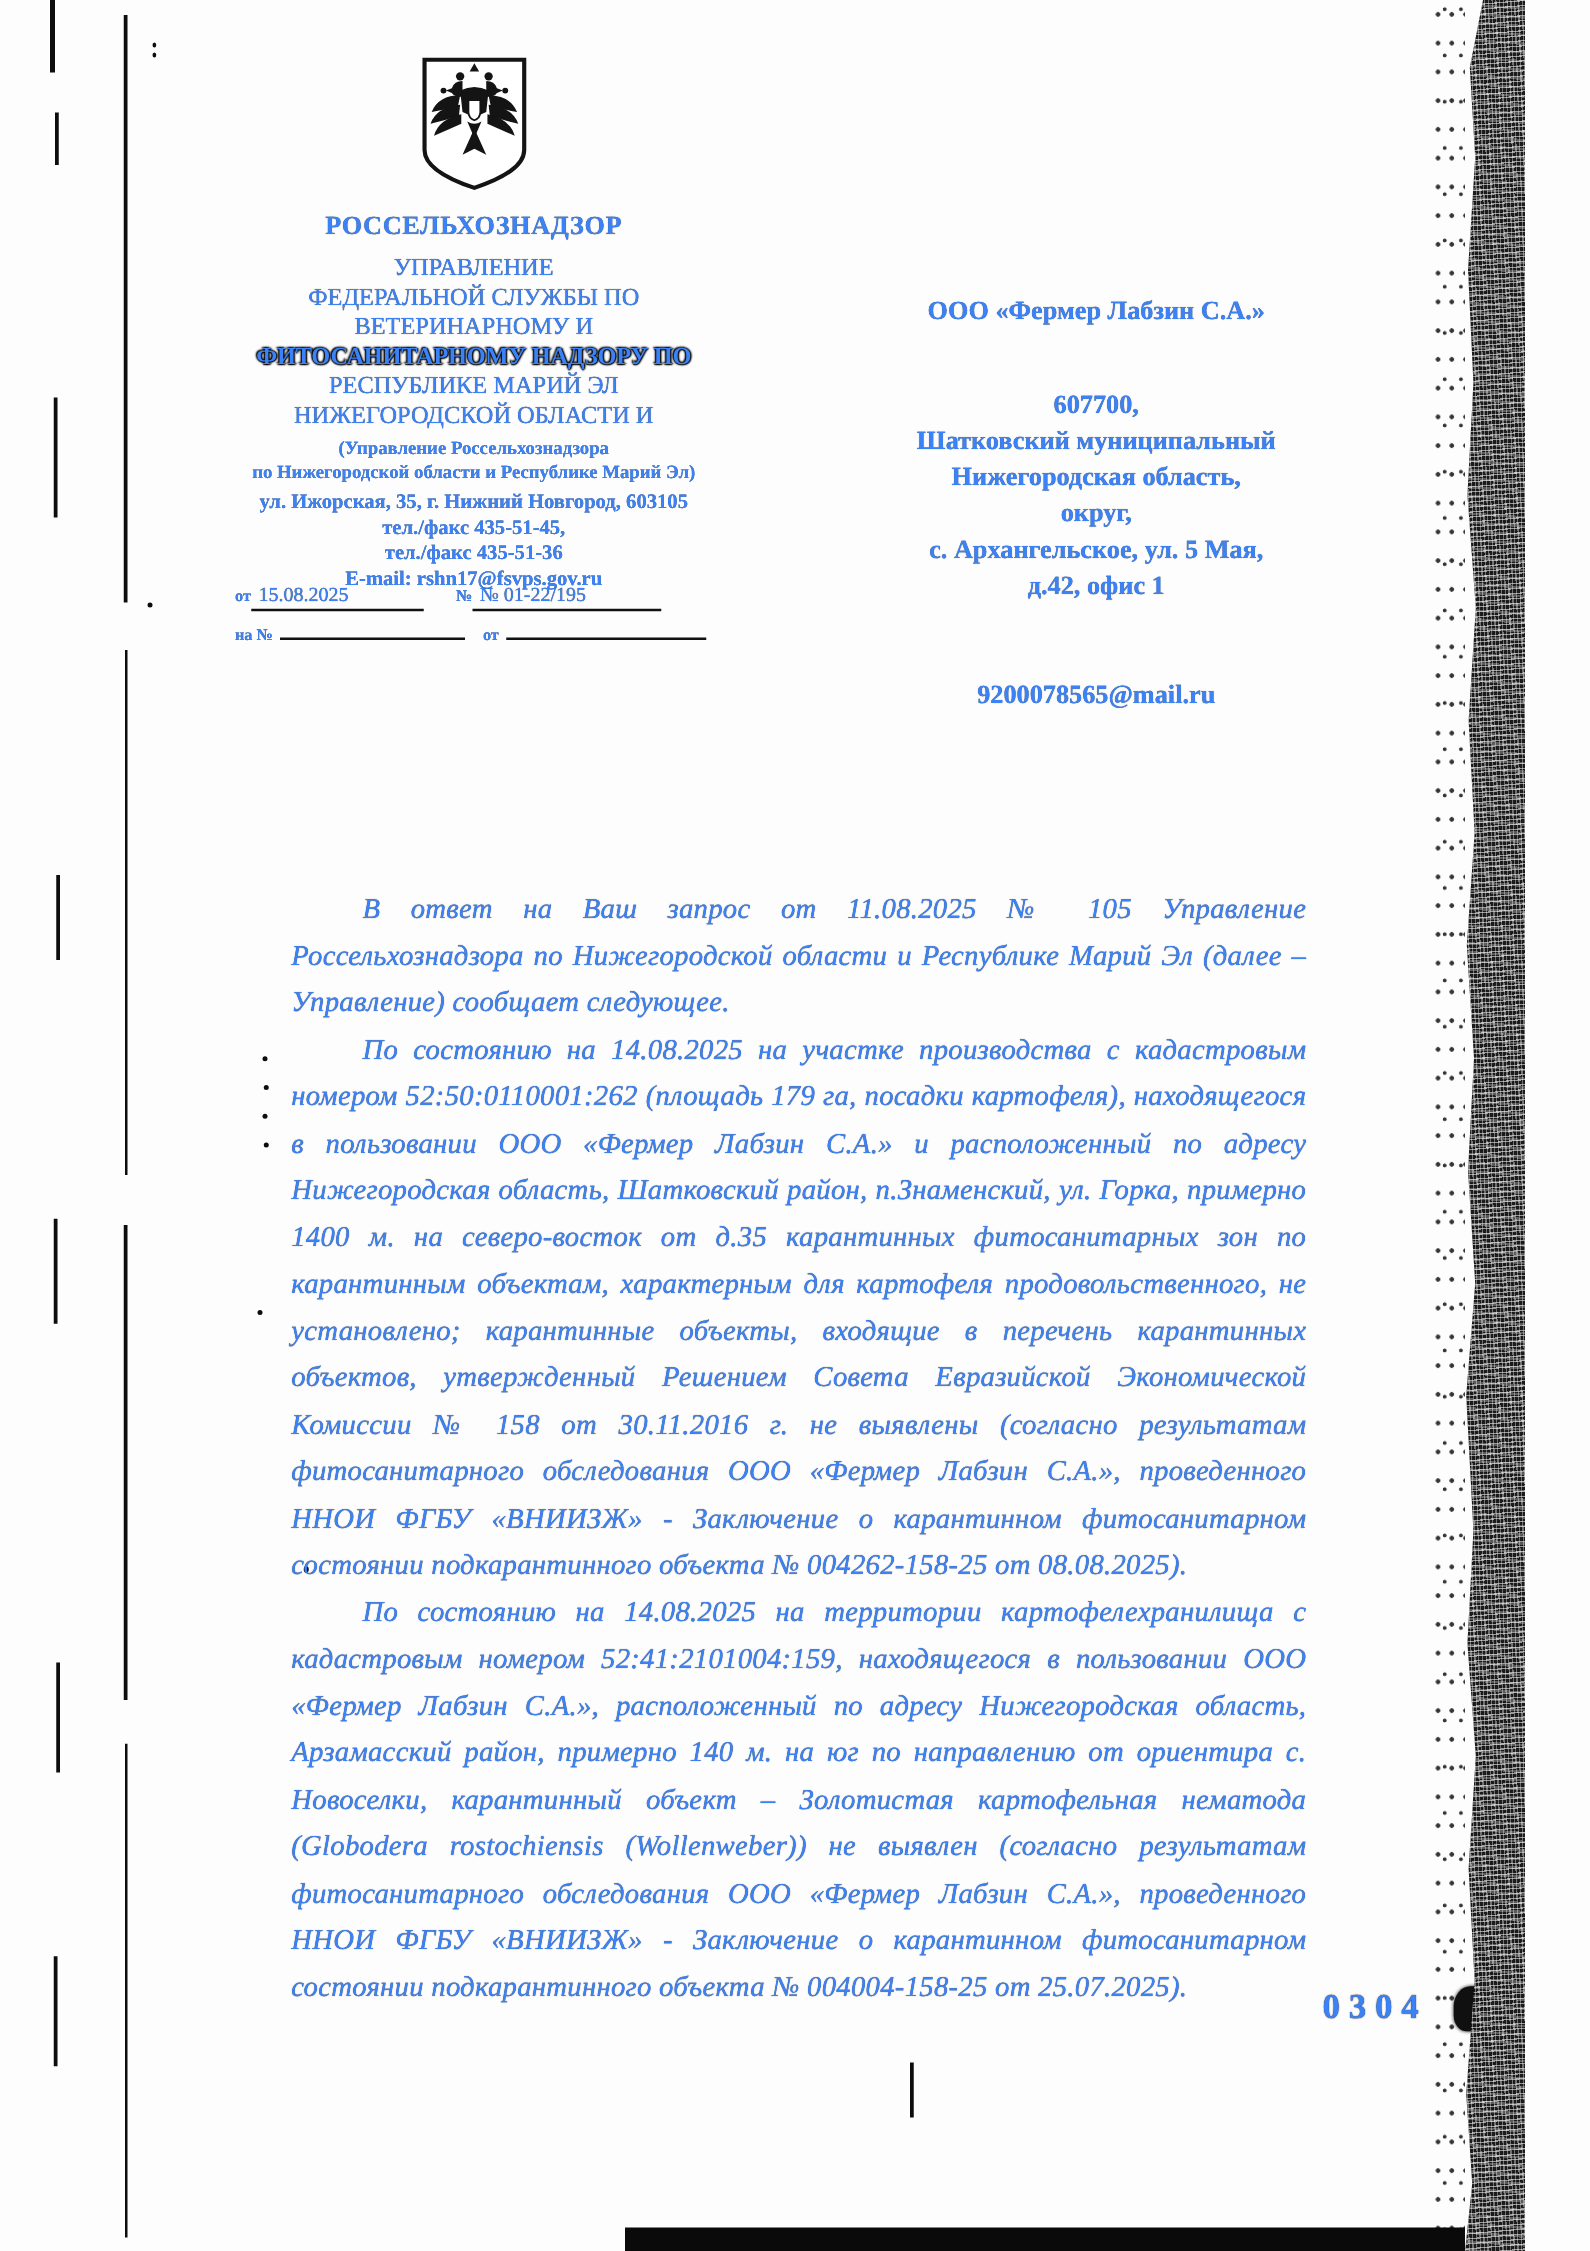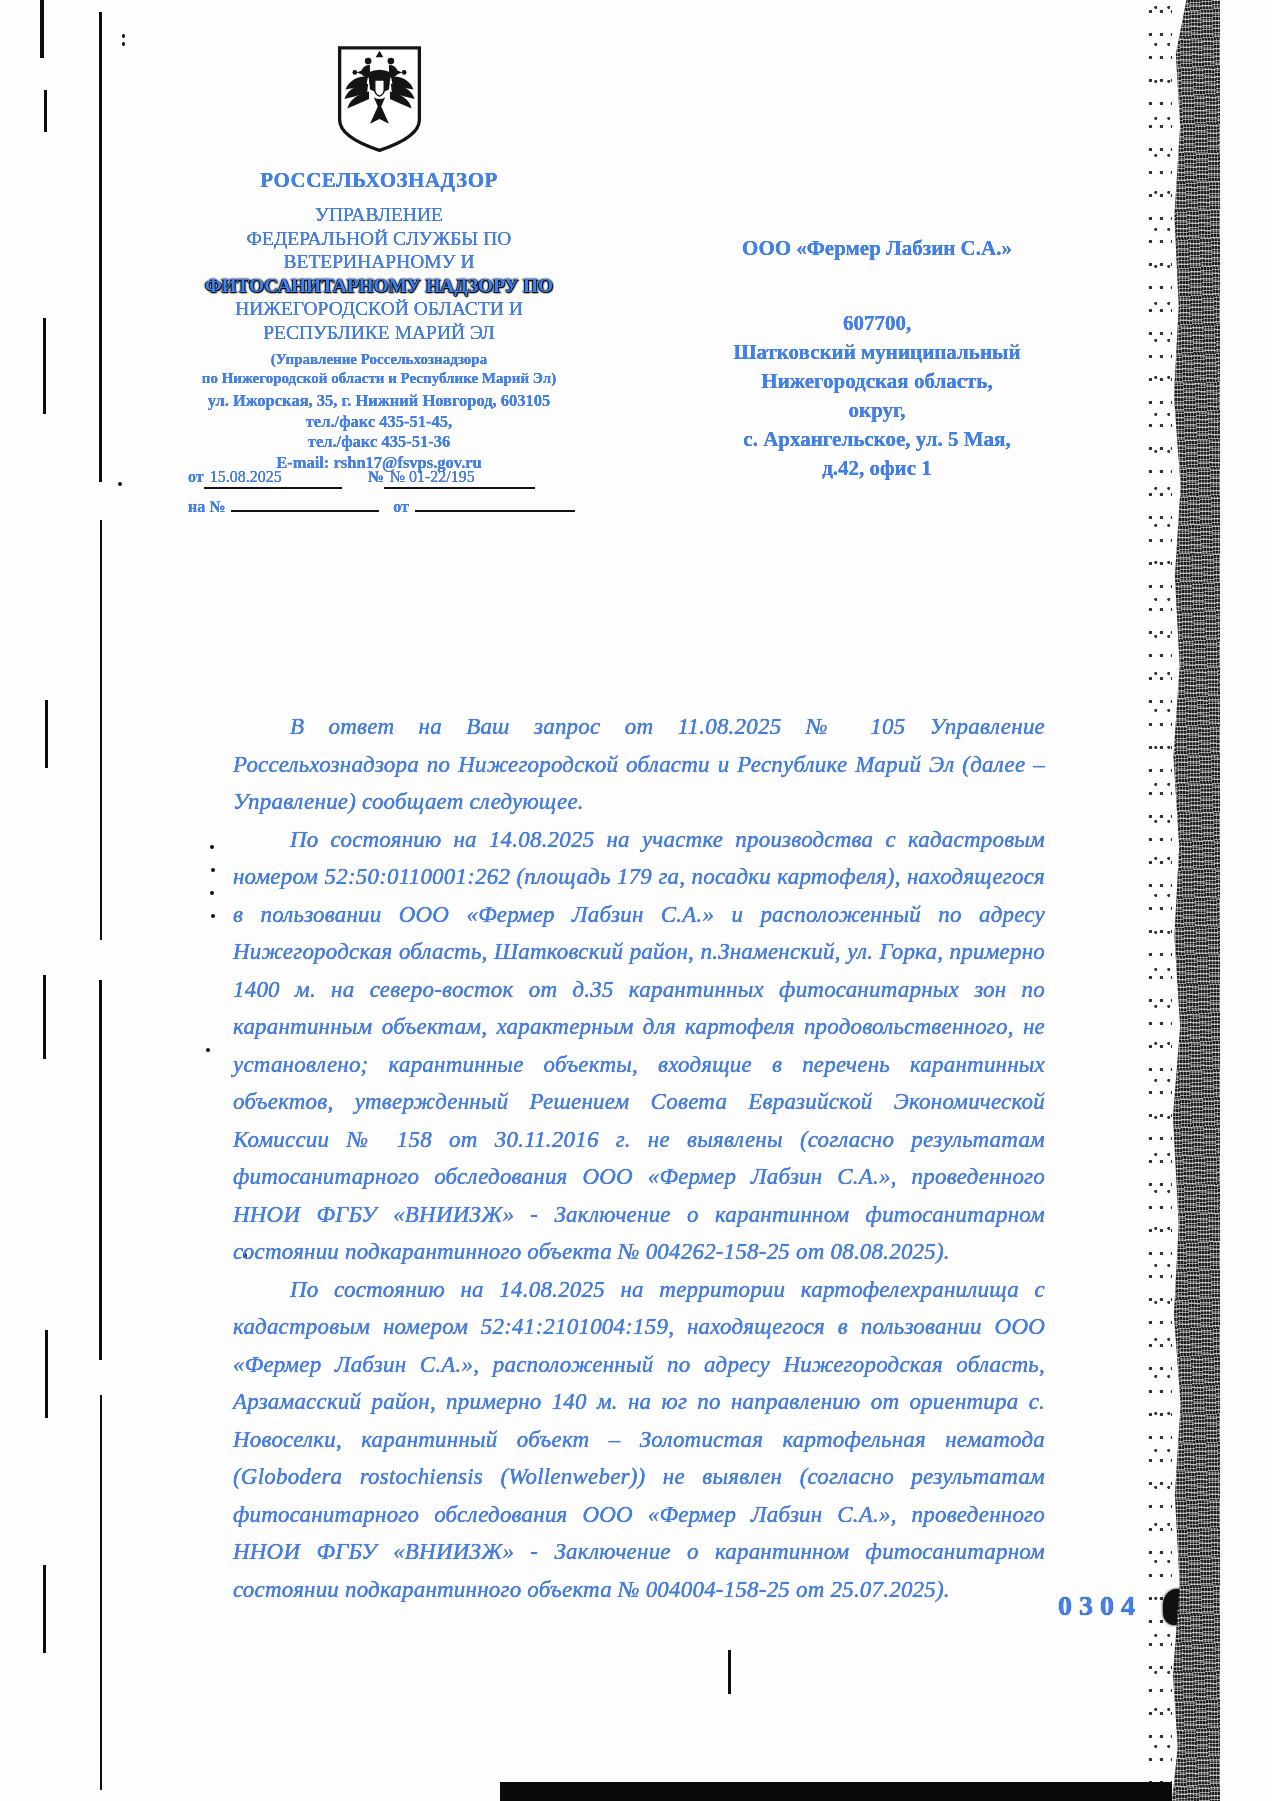--- a/index.html
+++ b/index.html
@@ -43,21 +43,21 @@
   .dept.smudged{
     font-weight:bold;letter-spacing:-.2px;
     text-shadow:0 0 2.2px #000, 1px .5px 1.4px #000, -1px -.5px 1.4px #000, 0 1px 1px #000;
   }
   .subt{font-size:15px;font-weight:600;line-height:18.5px;margin-top:6px;text-shadow:0 0 .5px rgba(0,0,0,.7);}
   .addr{font-size:16.5px;font-weight:600;line-height:20.5px;margin-top:4px;text-shadow:0 0 .5px rgba(0,0,0,.7);}
 
   
   .ref{position:absolute;left:188px;top:468px;width:410px;}
   .ref-row{display:flex;align-items:baseline;white-space:nowrap;}
-  .ref-label{font-size:16px;font-weight:600;flex:0 0 auto;text-shadow:0 0 .4px rgba(0,0,0,.7);}
+  .ref-label{font-size:13px;font-weight:600;flex:0 0 auto;text-shadow:0 0 .4px rgba(0,0,0,.7);}
   .ref-value{font-size:16px;border-bottom:2.5px solid #111;padding:0 10px 1px 6px;
              text-shadow:0 0 .6px rgba(0,0,0,.8);}
   .ref-blank{display:inline-block;border-bottom:2.5px solid #111;height:18px;}
   .ref-row2{margin-top:3px;}
 
   
   .recipient{position:absolute;left:703px;top:234px;width:348px;text-align:center;
              font-size:21px;font-weight:600;line-height:29px;text-shadow:0 0 .6px rgba(0,0,0,.75);}
   .recipient .rcpt-name{margin-bottom:46px;}
   .recipient .rcpt-email{margin-top:58px;}
@@ -124,22 +124,22 @@
         <circle cx="24" cy="30" r="2.5"></circle>
         <circle cx="76" cy="30" r="2.5"></circle>
       </g>
       <path d="M45 38 h10 v10 q0 5 -5 7 q-5 -2 -5 -7 z" fill="#fff" stroke="#141414" stroke-width="1.5"></path>
     </svg>
     <div class="agency">РОССЕЛЬХОЗНАДЗОР</div>
     <div class="dept">УПРАВЛЕНИЕ</div>
     <div class="dept">ФЕДЕРАЛЬНОЙ СЛУЖБЫ ПО</div>
     <div class="dept">ВЕТЕРИНАРНОМУ И</div>
     <div class="dept smudged">ФИТОСАНИТАРНОМУ НАДЗОРУ ПО</div>
+    <div class="dept">РЕСПУБЛИКЕ МАРИЙ ЭЛ</div>
     <div class="dept">НИЖЕГОРОДСКОЙ ОБЛАСТИ И</div>
-    <div class="dept">РЕСПУБЛИКЕ МАРИЙ ЭЛ</div>
     <div class="subt">(Управление Россельхознадзора</div>
     <div class="subt" style="margin-top:0;">по Нижегородской области и Республике Марий Эл)</div>
     <div class="addr">ул. Ижорская, 35, г. Нижний Новгород, 603105</div>
     <div class="addr" style="margin-top:0;">тел./факс 435-51-45,</div>
     <div class="addr" style="margin-top:0;">тел./факс 435-51-36</div>
     <div class="addr" style="margin-top:0;">E-mail: rshn17@fsvps.gov.ru</div>
   </div>
 
   <div class="ref">
     <div class="ref-row">
@@ -159,20 +159,21 @@
   </div>
 
   <div class="recipient">
     <div class="rcpt-name">ООО «Фермер Лабзин С.А.»</div>
     <div>607700,</div>
     <div>Шатковский муниципальный</div>
     <div>Нижегородская область,</div>
     <div>округ,</div>
     <div>с. Архангельское, ул. 5 Мая,</div>
     <div>д.42, офис 1</div>
+    <div class="rcpt-email">9200078565@mail.ru</div>
   </div>
 
   <div class="body-text">
     <p>В ответ на Ваш запрос от 11.08.2025 № 105 Управление Россельхознадзора по Нижегородской области и Республике Марий Эл (далее – Управление) сообщает следующее.</p>
     <p>По состоянию на 14.08.2025 на участке производства с кадастровым номером 52:50:0110001:262 (площадь 179 га, посадки картофеля), находящегося в пользовании ООО «Фермер Лабзин С.А.» и расположенный по адресу Нижегородская область, Шатковский район, п.Знаменский, ул. Горка, примерно 1400 м. на северо-восток от д.35 карантинных фитосанитарных зон по карантинным объектам, характерным для картофеля продовольственного, не установлено; карантинные объекты, входящие в перечень карантинных объектов, утвержденный Решением Совета Евразийской Экономической Комиссии № 158 от 30.11.2016 г. не выявлены (согласно результатам фитосанитарного обследования ООО «Фермер Лабзин С.А.», проведенного ННОИ ФГБУ «ВНИИЗЖ» - Заключение о карантинном фитосанитарном состоянии подкарантинного объекта № 004262-158-25 от 08.08.2025).</p>
     <p>По состоянию на 14.08.2025 на территории картофелехранилища с кадастровым номером 52:41:2101004:159, находящегося в пользовании ООО «Фермер Лабзин С.А.», расположенный по адресу Нижегородская область, Арзамасский район, примерно 140 м. на юг по направлению от ориентира с. Новоселки, карантинный объект – Золотистая картофельная нематода (Globodera rostochiensis (Wollenweber)) не выявлен (согласно результатам фитосанитарного обследования ООО «Фермер Лабзин С.А.», проведенного ННОИ ФГБУ «ВНИИЗЖ» - Заключение о карантинном фитосанитарном состоянии подкарантинного объекта № 004004-158-25 от 25.07.2025).</p>
   </div>
 
   <div class="stamp">0304</div>
 

